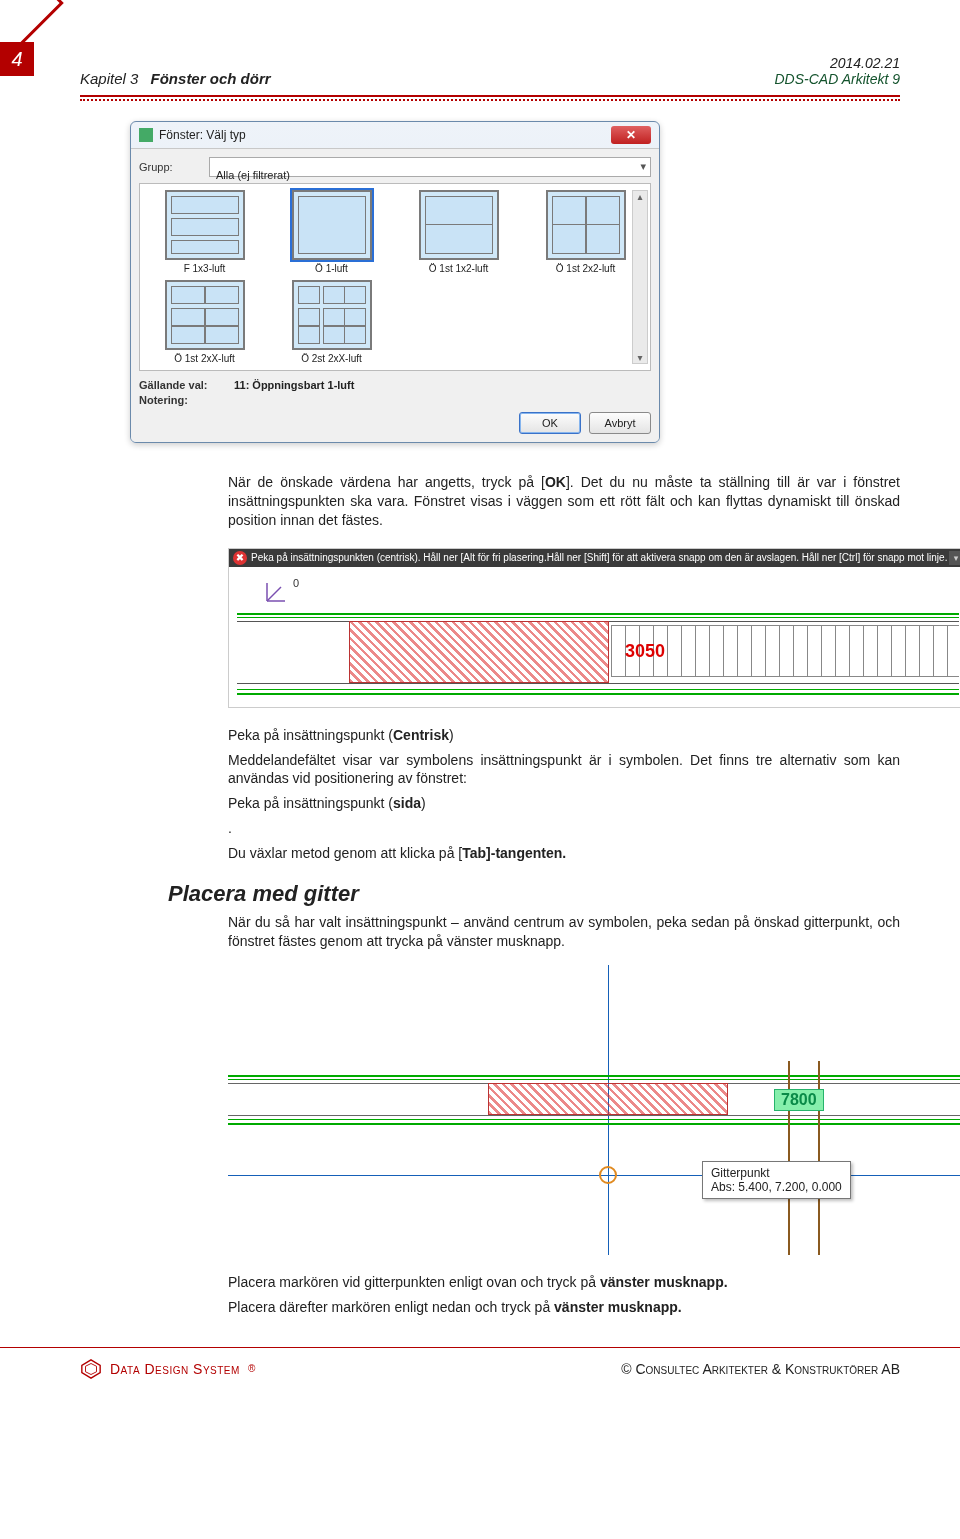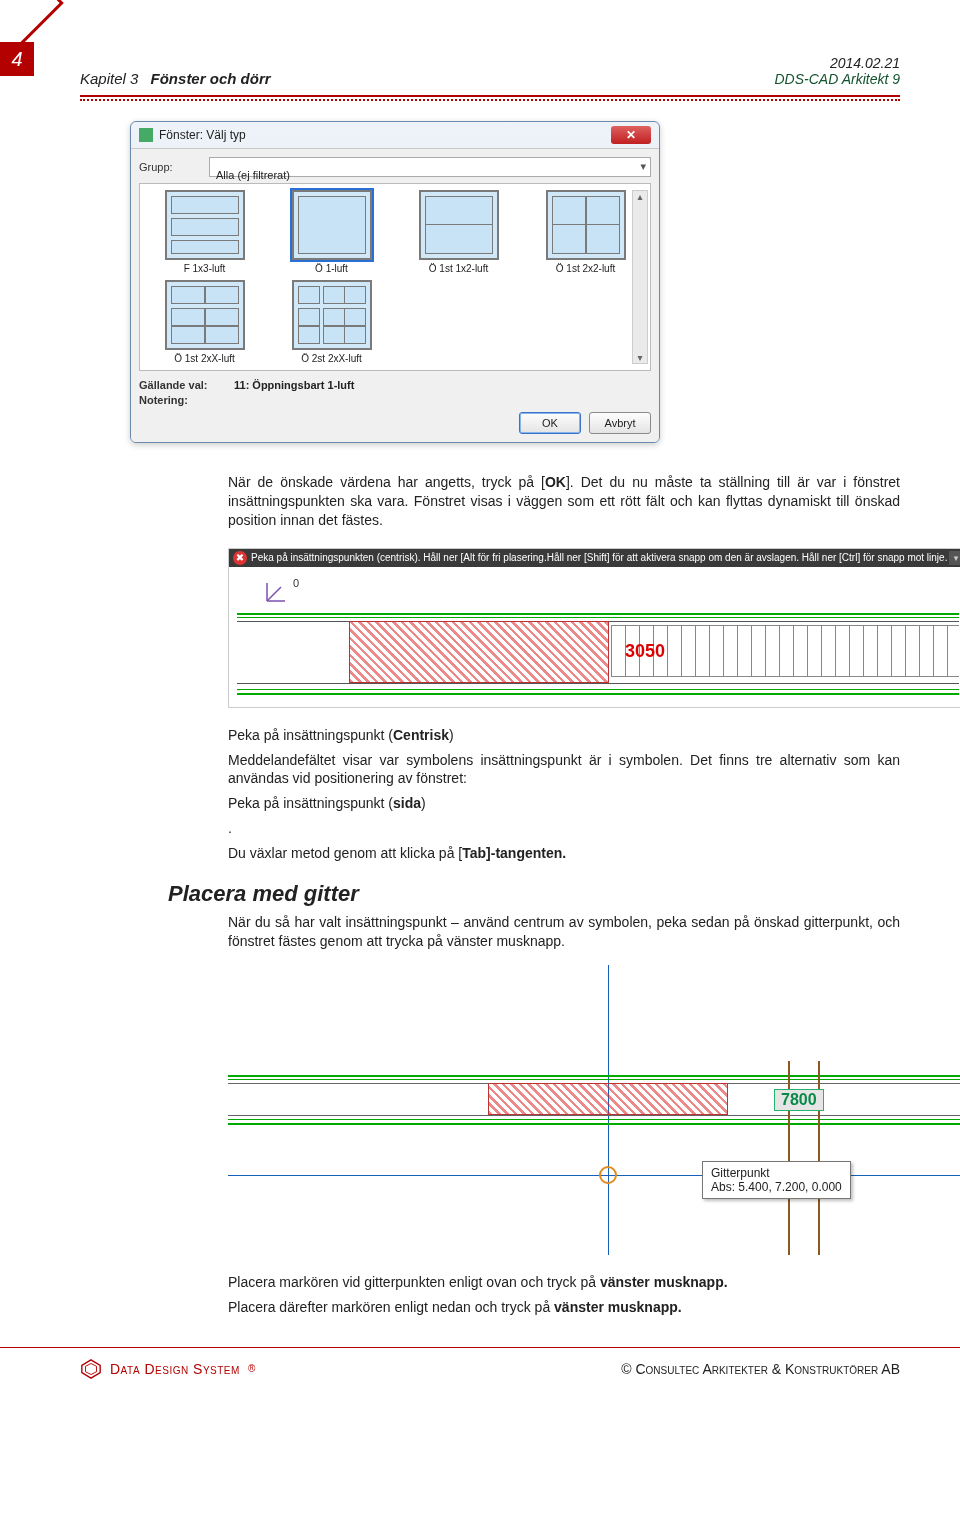--- a/index.html
+++ b/index.html
@@ -141,21 +141,21 @@
     width: 740px; height: 290px; position: relative; margin-top: 14px; background:#fff;
   }
   .axis-v { position:absolute; top:0; bottom:0; width:0; border-left:1px solid #1560b8; }
   .axis-h { position:absolute; left:0; right:0; height:0; border-top:1px solid #1560b8; }
   .hl { position:absolute; left:0; right:0; height:0; }
   .circ { position:absolute; width:18px; height:18px; border:2px solid #e08a20; border-radius:50%; background:transparent; }
   .tip {
     position:absolute; background:#fff; border:1px solid #777; font-size:12px;
     padding:4px 8px; box-shadow:2px 2px 3px rgba(0,0,0,.25);
   }
-  .fig2 .pill { position:absolute; background:#e5e5e5; border:1px solid #26b36b; color:#0a8a48; font-weight:bold; padding:1px 6px; font-size:16px;}
+  .fig2 .pill { position:absolute; background:#86efac; border:1px solid #26b36b; color:#0a8a48; font-weight:bold; padding:1px 6px; font-size:16px;}
   .footer {
     position: relative;
     margin-top: 30px;
     border-top: 1px solid #b30000;
     padding: 10px 60px 18px 80px;
     display: flex; justify-content: space-between; align-items: center;
     font-size: 14px;
   }
   .footer .brand { color:#b30000; font-variant: small-caps; letter-spacing: .5px; display:flex; align-items:center; gap:8px;}
   .footer .brand .logo {

